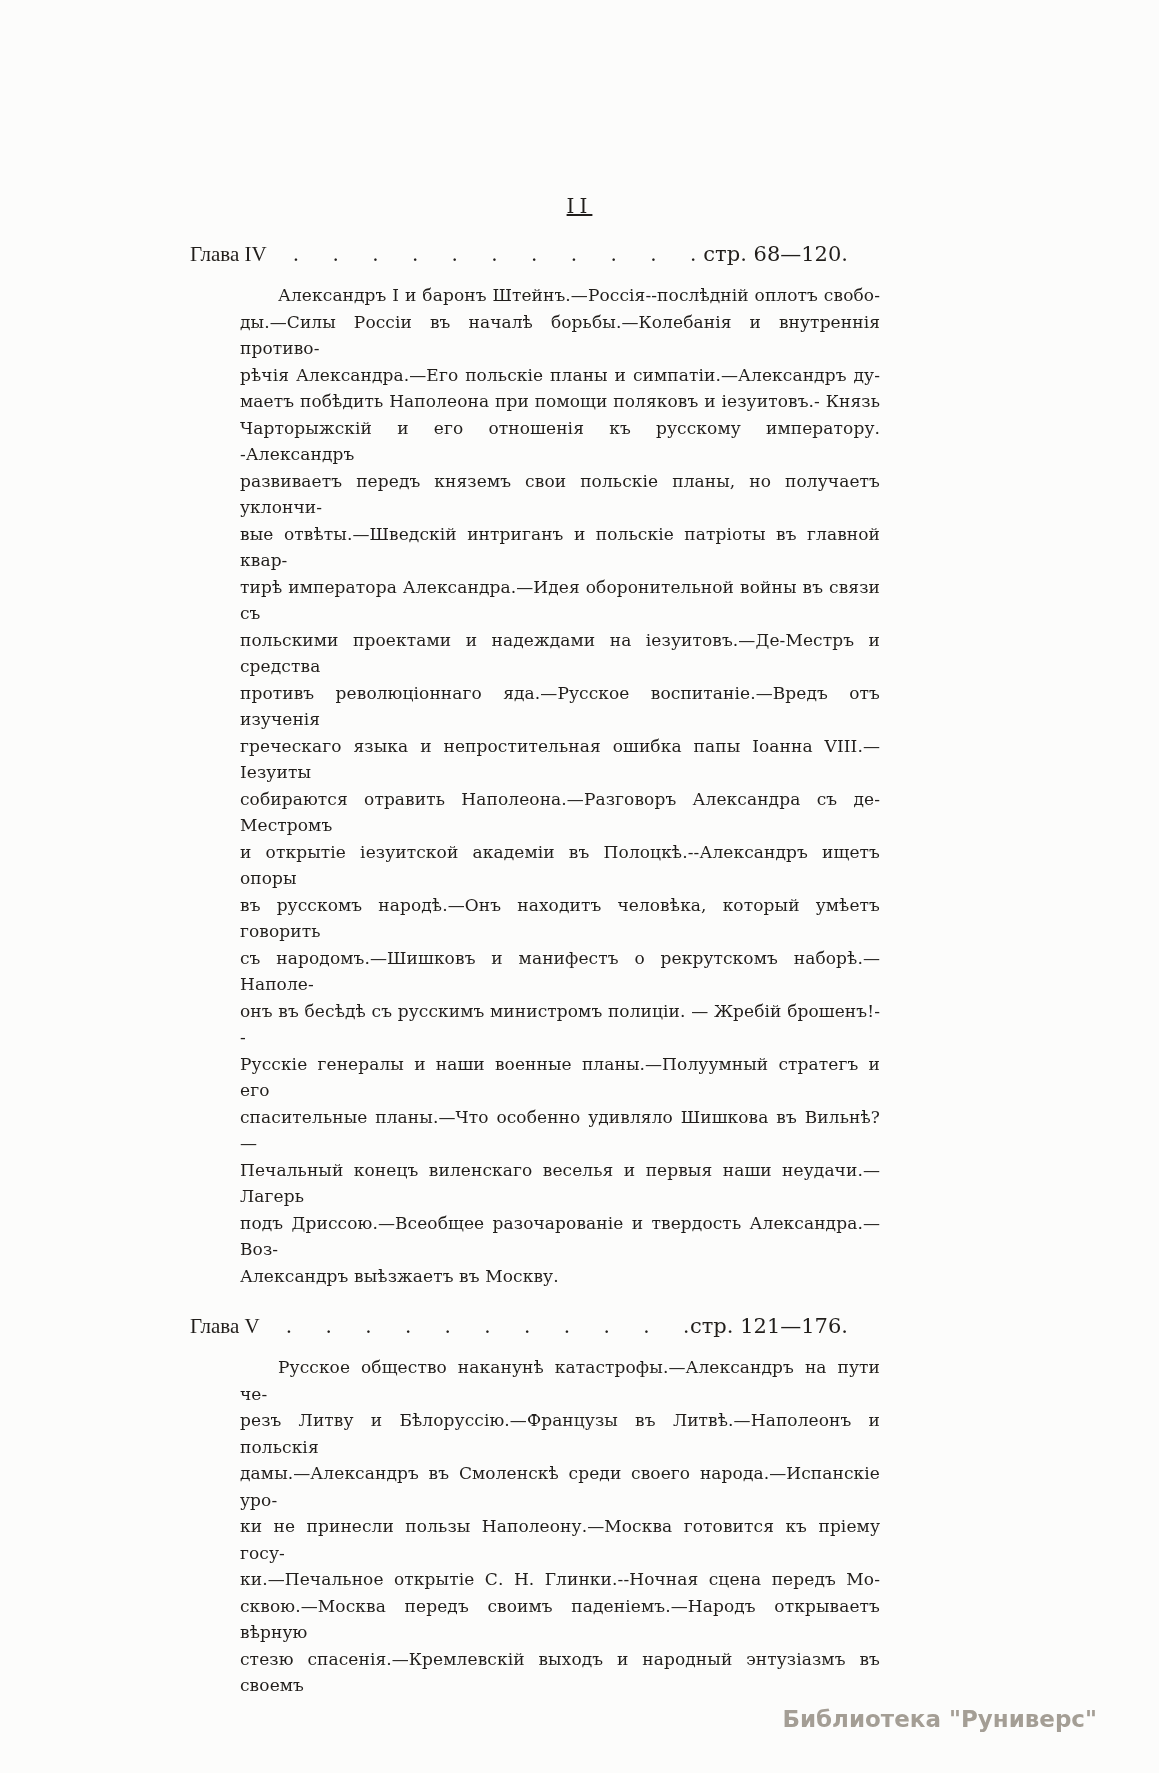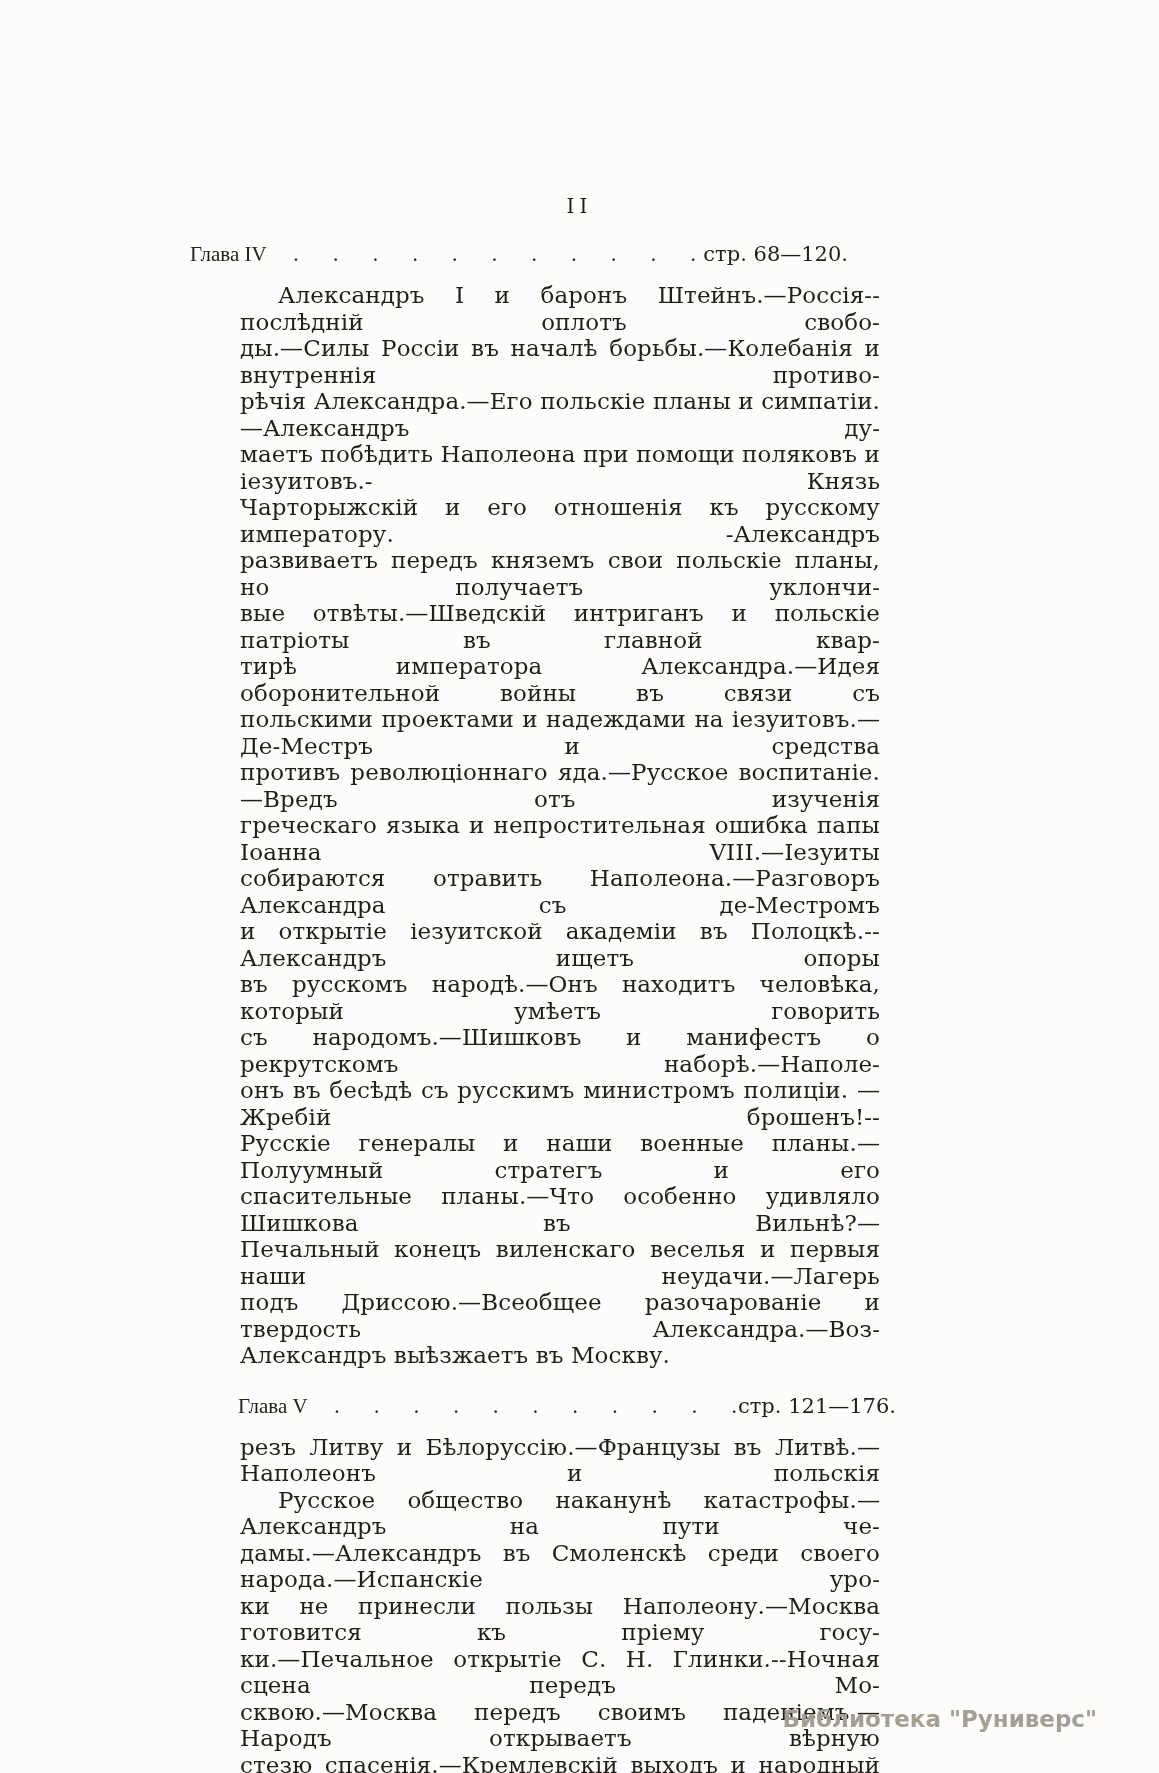--- a/index.html
+++ b/index.html
@@ -15,50 +15,51 @@
   }
   .pagenum {
     position: absolute;
     top: 194px;
     left: 0;
     width: 100%;
     text-align: center;
     font-size: 20px;
     letter-spacing: 5px;
     color: #211e1b;
+    text-decoration: underline;
   }
   .content {
     position: absolute;
     left: 190px;
     top: 242px;
     width: 692px;
   }
   .heading {
     display: flex;
     align-items: baseline;
     width: 658px;
     font-size: 21px;
     margin: 0 0 15px 0;
     white-space: nowrap;
   }
-  .chapter + .chapter .heading { margin-top: 25px; margin-left: 48px; }
+  .chapter + .chapter .heading { margin-top: 25px; }
   .heading .label { flex: 0 0 auto; font-family: Liberation Serif, serif; }
   .heading .leader {
     flex: 1 1 auto;
     overflow: hidden;
     white-space: nowrap;
     word-spacing: 27px;
     padding: 0 10px 0 26px;
     font-size: 20px;
   }
   .heading .pages { flex: 0 0 auto; }
   .summary {
     margin-left: 50px;
     width: 640px;
-    font-size: 23px;
+    font-size: 17px;
     line-height: 26.5px;
     letter-spacing: 0.1px;
   }
   .tline {
     text-align: justify;
     text-align-last: justify;
   }
   .tline.first { text-indent: 38px; }
   .tline.last { text-align-last: left; }
   .watermark {
@@ -110,22 +111,22 @@
         </div>
     </section>
 
     <section class="chapter">
       <div class="heading">
         <span class="label">Глава V</span>
         <span class="leader">. . . . . . . . . . . . .</span>
         <span class="pages">стр. 121—176.</span>
       </div>
       <div class="summary">
+          <div class="tline first">Русское общество наканунѣ катастрофы.—Александръ на пути че-</div>
           <div class="tline">резъ Литву и Бѣлоруссію.—Французы въ Литвѣ.—Наполеонъ и польскія</div>
-          <div class="tline first">Русское общество наканунѣ катастрофы.—Александръ на пути че-</div>
           <div class="tline">дамы.—Александръ въ Смоленскѣ среди своего народа.—Испанскіе уро-</div>
           <div class="tline">ки не принесли пользы Наполеону.—Москва готовится къ пріему госу-</div>
           <div class="tline">ки.—Печальное открытіе С. Н. Глинки.--Ночная сцена передъ Мо-</div>
           <div class="tline">сквою.—Москва передъ своимъ паденіемъ.—Народъ открываетъ вѣрную</div>
           <div class="tline">стезю спасенія.—Кремлевскій выходъ и народный энтузіазмъ въ своемъ</div>
         </div>
     </section>
 
   </main>
 

